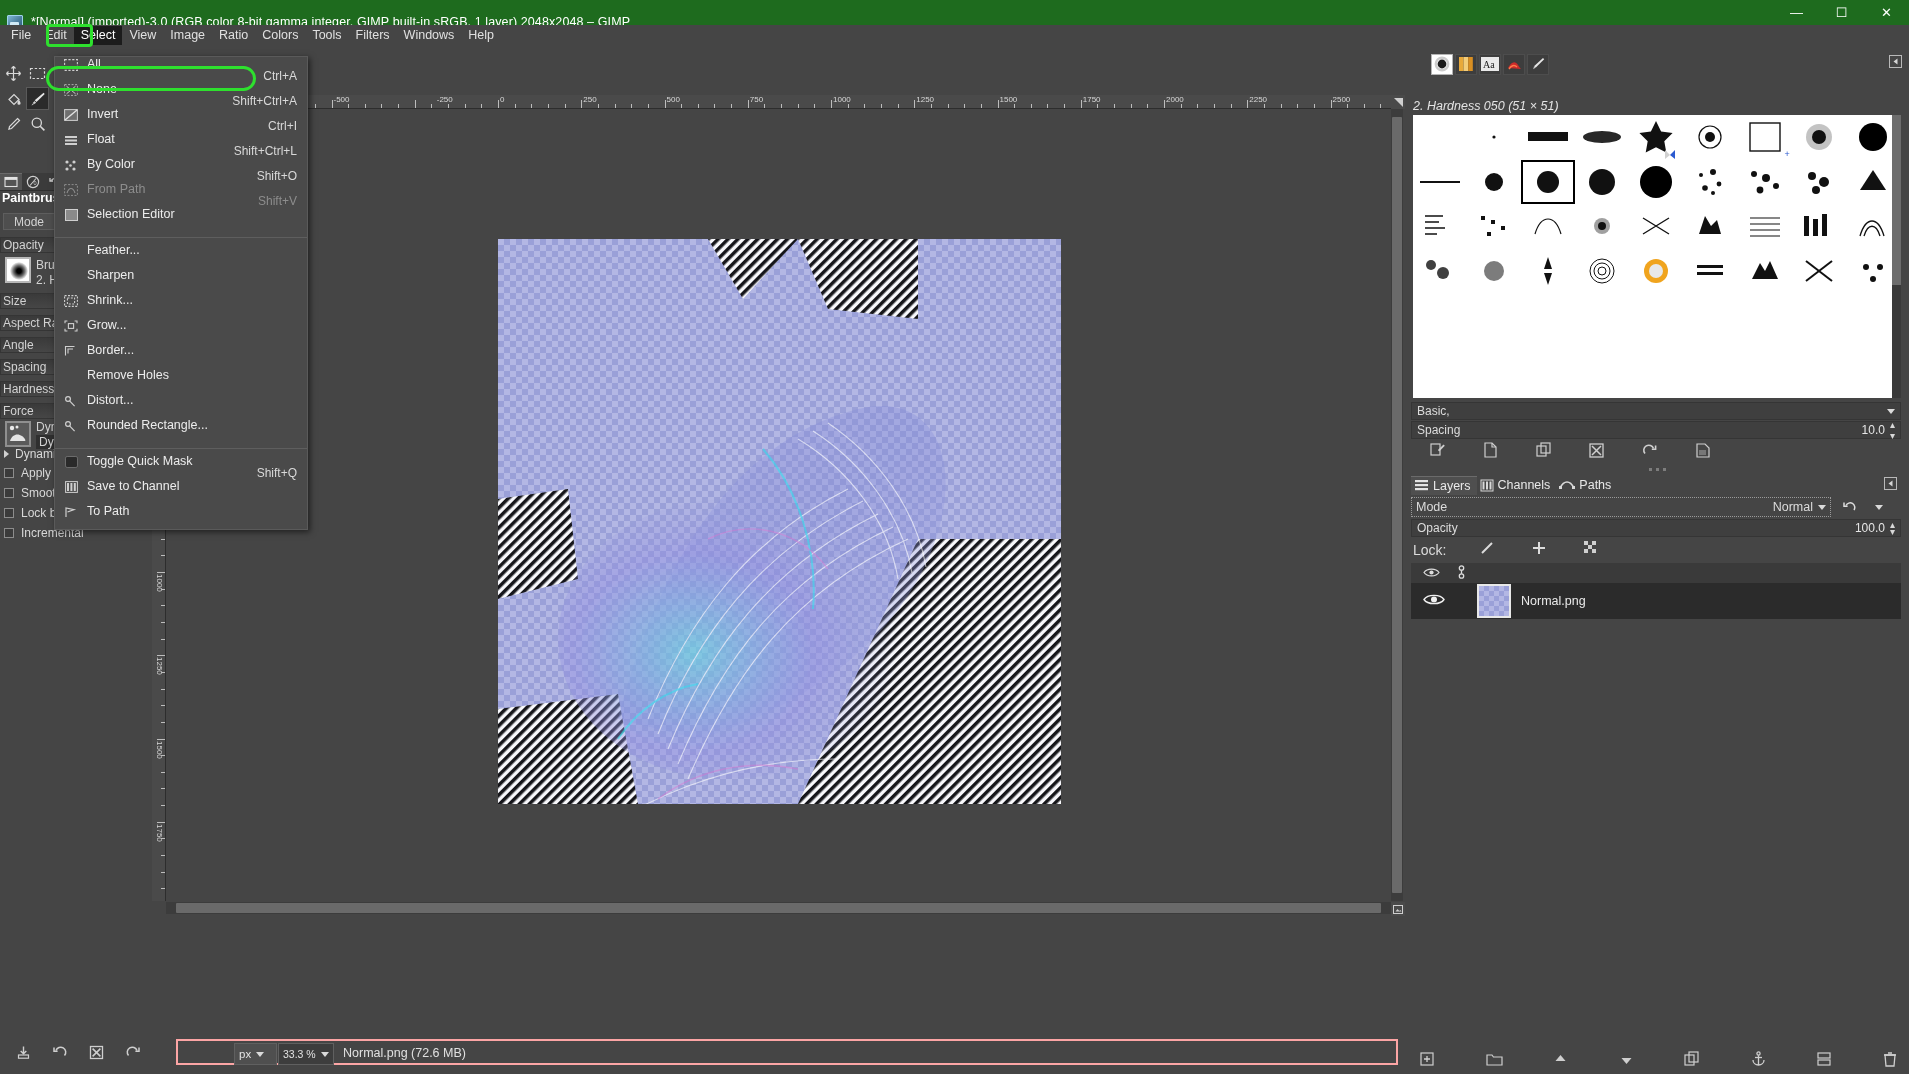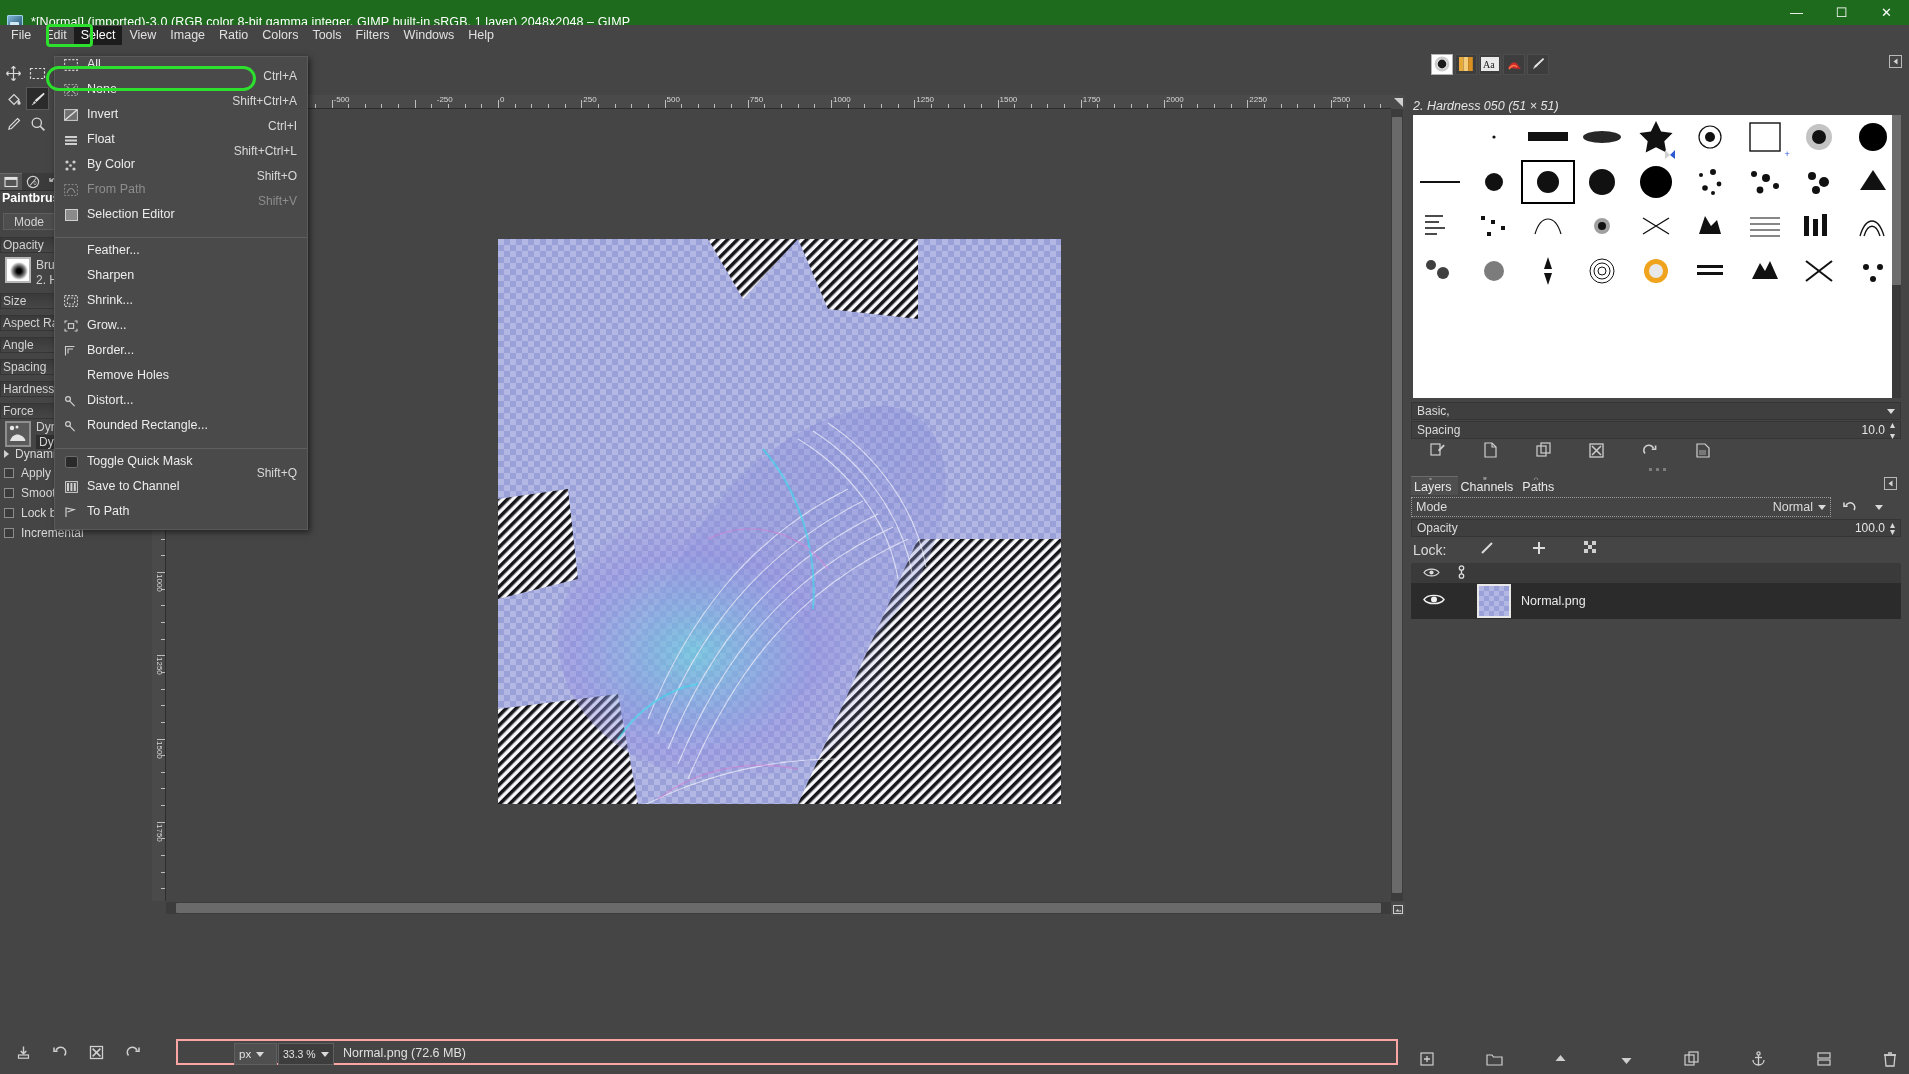--- a/index.html
+++ b/index.html
@@ -147,21 +147,21 @@
   .brush-icons{ position:absolute; left:6px; width:490px; height:22px; display:flex;
                 align-items:center; }
   .brush-icons .bi{ width:53px; height:20px; display:flex; align-items:center; justify-content:center; }
 
   .grip{ position:absolute; left:0; width:504px; height:8px;
          display:flex; align-items:center; justify-content:center; }
   .grip span{ width:3px;height:3px;background:#7d7d7d; margin:0 2px; }
 
   .lyr-tabs{ position:absolute; left:6px; width:490px; height:20px; display:flex; align-items:center; }
   .lyr-tabs .lt{ display:flex; align-items:center; padding:1px 6px 1px 3px; height:19px;
-                 font-size:12.5px; color:#e8e8e8;flex-direction:column; }
+                 font-size:12.5px; color:#e8e8e8; }
   .lyr-tabs .lt.sel{ background:#4f4f4f; border-top:1px solid #6b6b6b; }
 
   .mode-line{ position:absolute; left:6px; width:420px; height:20px; background:#454545;
               border:1px dotted #9a9a9a; display:flex; align-items:center;
               justify-content:space-between; padding:0 4px; font-size:12.5px; }
   .lock-row{ position:absolute; left:8px; display:flex; align-items:center; font-size:14px;gap:26px; }
 
   .layer-head{ position:absolute; left:6px; width:490px; height:20px; background:#3a3a3a;
                display:flex; align-items:center; }
   .layer-item{ position:absolute; left:6px; width:490px; height:36px; background:#2b2b2b;

